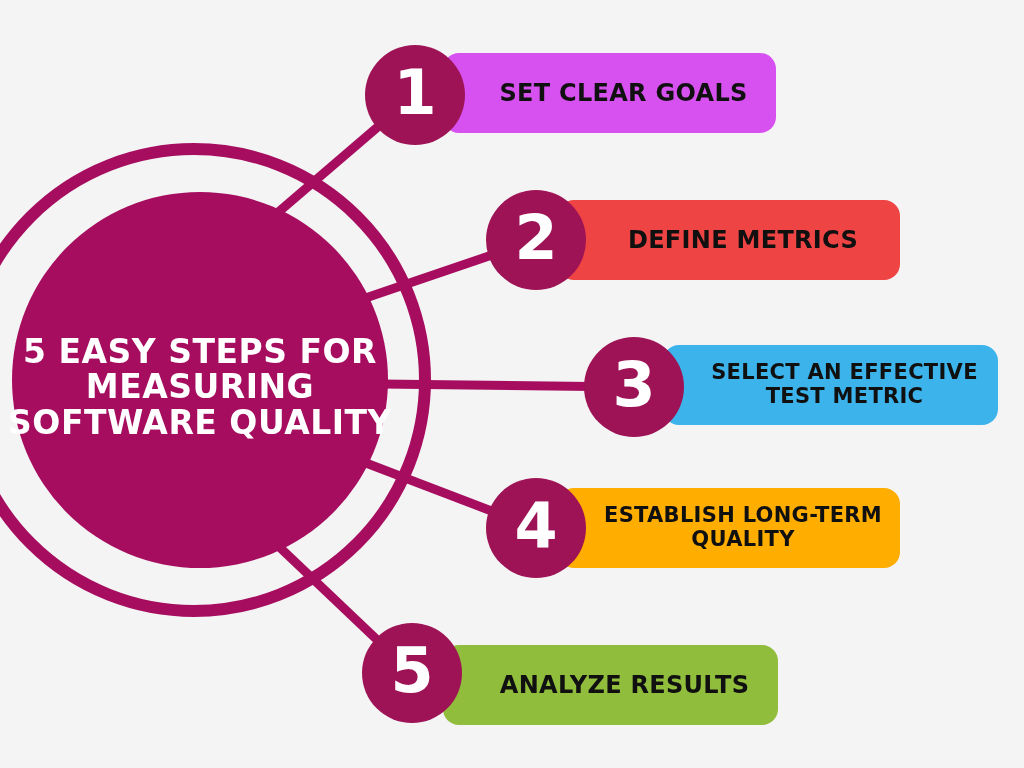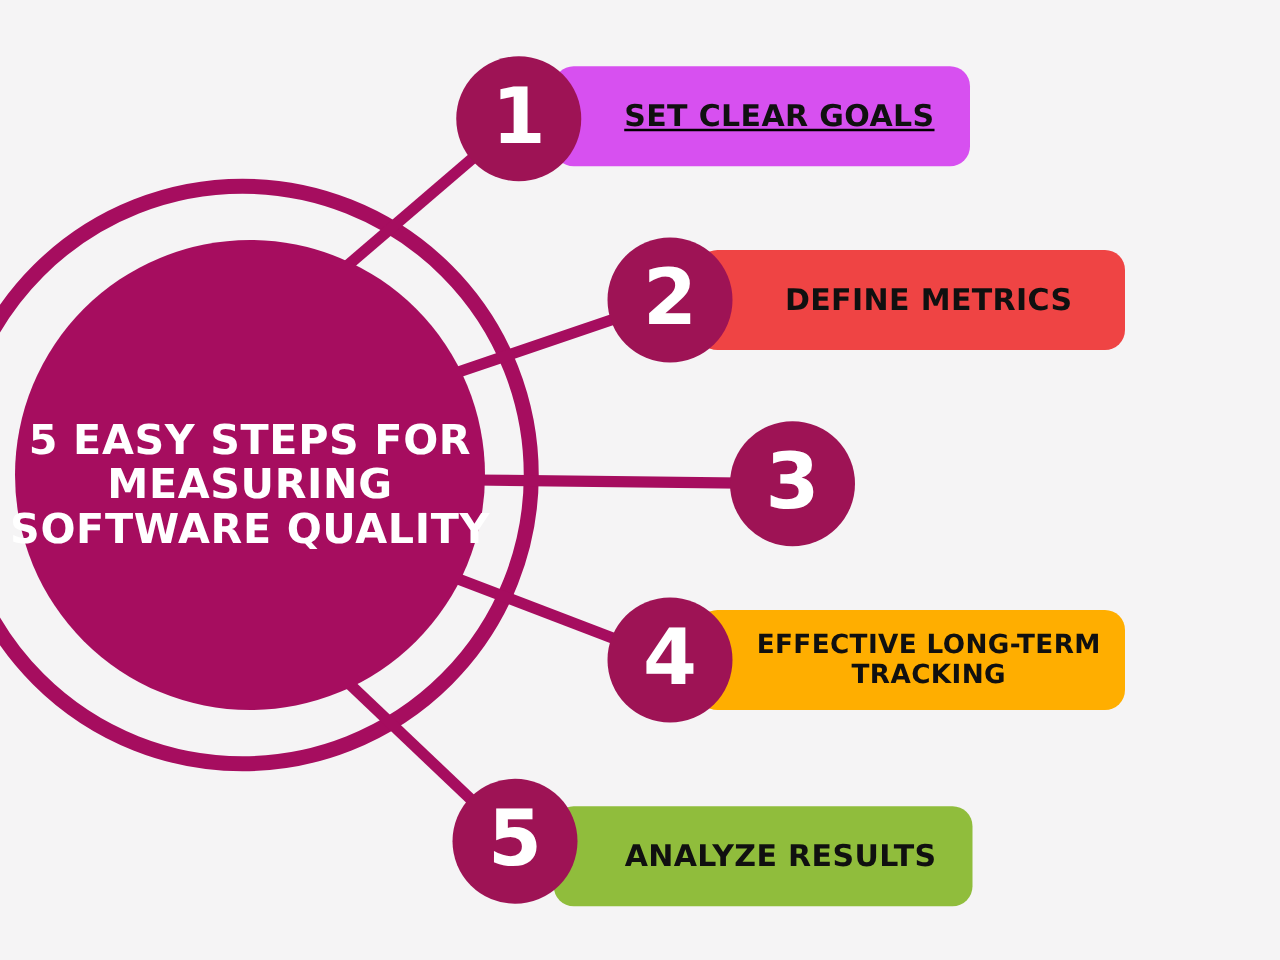--- a/index.html
+++ b/index.html
@@ -99,40 +99,43 @@
     <line x1="412" y1="673" x2="272" y2="540" stroke-width="9" style="stroke: rgb(166, 13, 95);"></line>
     <circle cx="200" cy="380" r="188" style="fill: rgb(166, 13, 95);"></circle>
   </svg>
 
   <div class="center-title" style="color: rgb(255, 255, 255);">
     <div>5 EASY STEPS FOR</div>
     <div>MEASURING</div>
     <div>SOFTWARE QUALITY</div>
   </div>
 
-  <div class="bar bar-1" style="background-color: rgb(215, 80, 240); text-decoration: underline;">
+  <div class="bar bar-1" style="background-color: rgb(215, 80, 240);">
     <span class="bar-label" style="color: rgb(16, 16, 16);">SET CLEAR GOALS</span>
   </div>
   <div class="badge badge-1" style="background-color: rgb(158, 19, 85);">
     <span class="badge-number" style="color: rgb(255, 255, 255);">1</span>
   </div>
 
   <div class="bar bar-2" style="background-color: #ef4444;">
     <span class="bar-label" style="color: rgb(16, 16, 16);">DEFINE METRICS</span>
   </div>
   <div class="badge badge-2" style="background-color: rgb(158, 19, 85);">
     <span class="badge-number" style="color: rgb(255, 255, 255);">2</span>
   </div>
 
+  <div class="bar bar-3 two-line" style="background-color: rgb(60, 180, 235);">
+    <span class="bar-label" style="color: rgb(16, 16, 16);">SELECT AN EFFECTIVE TEST METRIC</span>
+  </div>
   <div class="badge badge-3" style="background-color: rgb(158, 19, 85);">
     <span class="badge-number" style="color: rgb(255, 255, 255);">3</span>
   </div>
 
   <div class="bar bar-4 two-line" style="background-color: rgb(255, 174, 0);">
-    <span class="bar-label" style="color: rgb(16, 16, 16);">EFFECTIVE LONG-TERM TRACKING</span>
+    <span class="bar-label" style="color: rgb(16, 16, 16);">ESTABLISH LONG-TERM QUALITY</span>
   </div>
   <div class="badge badge-4" style="background-color: rgb(158, 19, 85);">
     <span class="badge-number" style="color: rgb(255, 255, 255);">4</span>
   </div>
 
   <div class="bar bar-5" style="background-color: rgb(144, 189, 60); margin-top: 12px;">
     <span class="bar-label" style="color: rgb(16, 16, 16);">ANALYZE RESULTS</span>
   </div>
   <div class="badge badge-5" style="background-color: rgb(158, 19, 85);">
     <span class="badge-number" style="color: rgb(255, 255, 255);">5</span>

